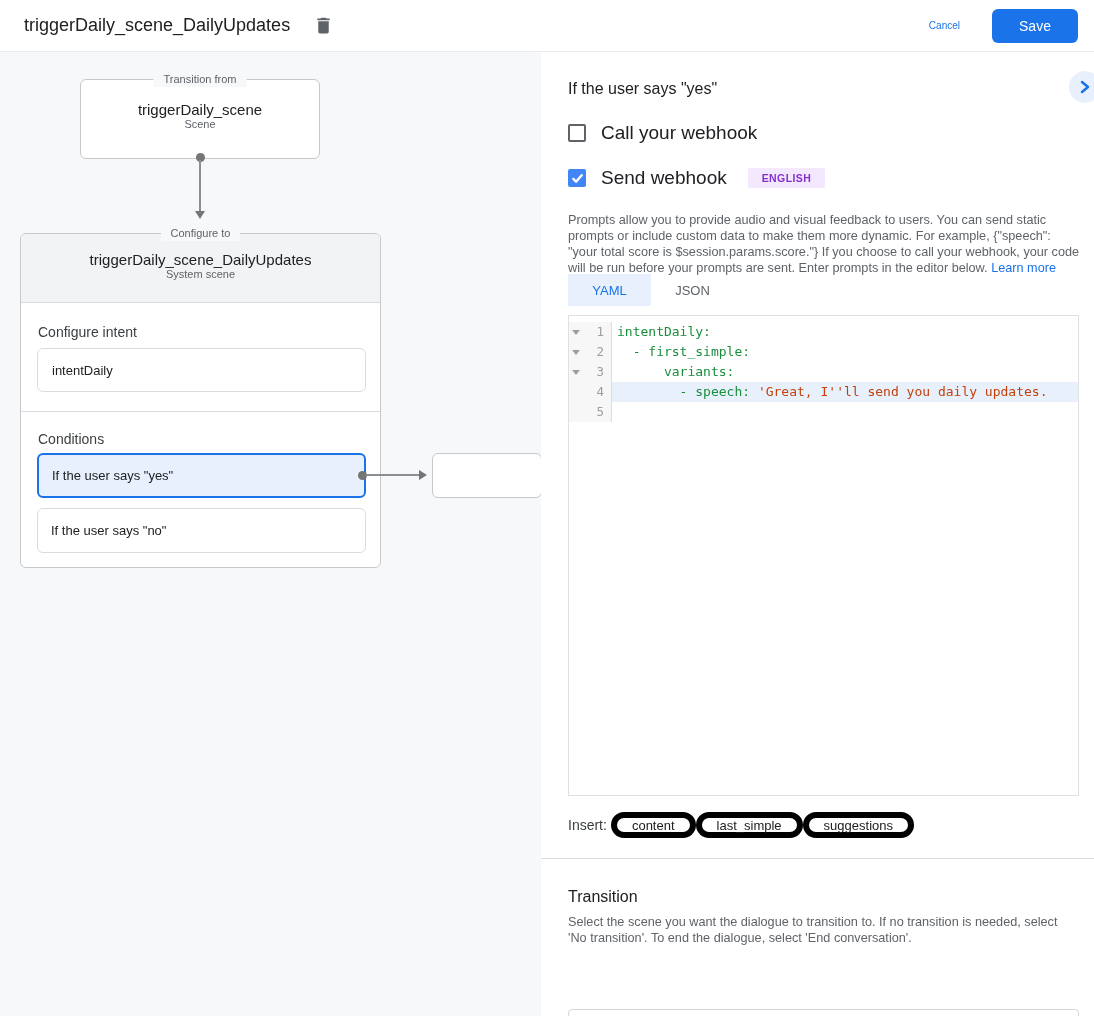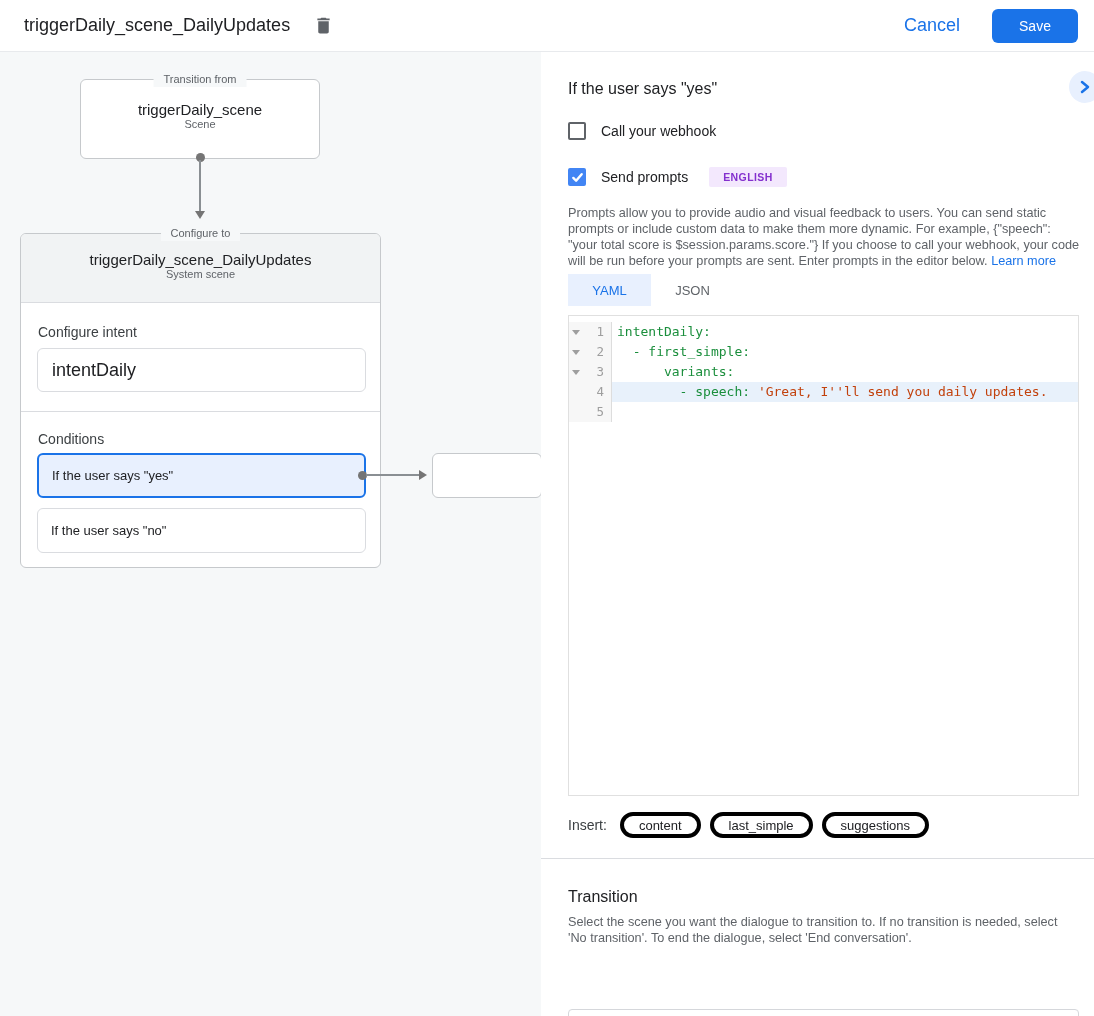--- a/index.html
+++ b/index.html
@@ -8,21 +8,21 @@
   .app { position:relative; width:1094px; height:1016px; overflow:hidden; background:#fff; }
 
   
   .topbar { position:absolute; left:0; top:0; width:1094px; height:52px; background:#fff;
             border-bottom:1px solid #e8eaed; display:flex; align-items:center; z-index:30; }
   .topbar-title { margin-left:24px; font-size:18px; color:#202124; }
   .trash-btn { margin-left:16px; width:34px; height:34px; border:none; background:transparent; cursor:pointer;
                display:flex; align-items:center; justify-content:center; }
   .trash-btn svg { width:21px; height:21px; fill:#5f6368; }
   .topbar-actions { margin-left:auto; display:flex; align-items:center; gap:22px; margin-right:16px; }
-  .cancel-btn { border:none; background:transparent; color:#1a73e8; font-size:18px; font-weight:500;
+  .cancel-btn { border:none; background:transparent; color:#1a73e8; font-size:10px; font-weight:500;
                 font-family:inherit; cursor:pointer; padding:6px 10px; }
   .save-btn { background:#1a73e8; color:#fff; border:none; border-radius:6px; width:86px; height:34px;
               font-size:14px; font-weight:500; font-family:inherit; cursor:pointer; }
 
   
   .canvas { position:absolute; left:0; top:52px; width:541px; height:964px; background:#f6f8f9; z-index:10; }
   .legend { position:absolute; top:-8px; left:50%; transform:translateX(-50%); background:#f6f8f9;
             padding:0 10px; font-size:11px; color:#5f6368; white-space:nowrap; line-height:15px; }
 
   .scene-from { position:absolute; left:80px; top:27px; width:240px; height:80px; background:#fff;
@@ -39,21 +39,21 @@
                  border-bottom:5px solid transparent; border-left:8px solid #757575; }
 
   .scene-card { position:absolute; left:20px; top:181px; width:361px; height:335px; background:#fff;
                 border:1px solid #c6c9cc; border-radius:6px; }
   .scene-card-header { height:69px; background:#f1f3f4; border-bottom:1px solid #dadce0;
                        border-radius:5px 5px 0 0; text-align:center; }
   .scene-card-name { padding-top:17px; font-size:15px; color:#202124; }
   .section-label { font-size:14px; color:#3c4043; }
   .configure-label { position:absolute; left:17px; top:90px; }
   .intent-input { position:absolute; left:16px; top:114px; width:329px; height:44px; background:#fff;
-                  border:1px solid #dadce0; border-radius:6px; font-size:18px; color:#202124;
+                  border:1px solid #dadce0; border-radius:6px; font-size:13px; color:#202124;
                   display:flex; align-items:center; padding-left:14px; cursor:text; }
   .card-divider { position:absolute; left:0; top:177px; width:100%; border-top:1px solid #dadce0; }
   .conditions-label { position:absolute; left:17px; top:197px; }
   .condition { position:absolute; left:16px; width:329px; height:45px; border-radius:6px; font-size:13px;
                color:#202124; display:flex; align-items:center; padding-left:13px; cursor:pointer; background:#fff;
                border:1px solid #dadce0; }
   .condition.selected { background:#e8f0fe; border:2px solid #1a73e8; }
   .cond-yes { top:219px; }
   .cond-no  { top:274px; }
   .target-box { position:absolute; left:432px; top:401px; width:110px; height:45px; background:#fff;
@@ -68,25 +68,25 @@
   .collapse-btn svg { width:14px; height:14px; stroke:#1a73e8; stroke-width:2.5; fill:none;
                       stroke-linecap:round; stroke-linejoin:round; }
 
   .check-row { position:absolute; left:27px; display:flex; align-items:center; gap:15px; }
   .row-webhook { top:70px; }
   .row-prompts { top:115px; }
   .checkbox { width:18px; height:18px; border:2px solid #5f6368; border-radius:2px; background:#fff; cursor:pointer; }
   .checkbox.checked { background:#4285f4; border-color:#4285f4; display:flex; align-items:center; justify-content:center; }
   .checkbox.checked svg { width:13px; height:13px; stroke:#fff; stroke-width:2.6; fill:none;
                           stroke-linecap:round; stroke-linejoin:round; }
-  .check-label { font-size:14px; font-weight:500; color:#202124; }
+  .check-label { font-size:19px; font-weight:500; color:#202124; }
   .lang-badge { margin-left:6px; background:#f3e8fd; color:#8430ce; font-size:10.5px; font-weight:700;
                 letter-spacing:0.4px; padding:4px 14px; border-radius:2px; }
 
-  .prompts-desc { position:absolute; left:27px; top:153px; width:512px; font-size:12.7px; line-height:16px;
+  .prompts-desc { position:absolute; left:27px; top:160px; width:512px; font-size:12.7px; line-height:16px;
                   color:#5f6368; }
   .learn-more { color:#1a73e8; text-decoration:none; cursor:pointer; }
 
   .tabs { position:absolute; left:27px; top:222px; display:flex; }
   .tab { width:83px; height:32px; display:flex; align-items:center; justify-content:center; font-size:13px;
          font-weight:500; color:#5f6368; cursor:pointer; }
   .tab.active { background:#e8f0fe; color:#1a73e8; }
 
   .editor { position:absolute; left:27px; top:263px; width:511px; height:481px; background:#fff;
             border:1px solid #e0e0e0; font-family:"DejaVu Sans Mono","Liberation Mono",monospace;
@@ -96,23 +96,23 @@
   .gutter { width:43px; flex:0 0 43px; background:#f7f7f7; border-right:1px solid #ddd; position:relative;
             color:#9e9e9e; text-align:right; font-size:12.5px; }
   .gutter .num { display:block; padding-right:7px; }
   .fold { position:absolute; left:3px; top:8px; width:0; height:0; border-left:4px solid transparent;
           border-right:4px solid transparent; border-top:5px solid #9e9e9e; cursor:pointer; }
   .code { flex:1; white-space:pre; padding-left:5px; color:#202124; cursor:text; }
   .code.hl { background:#e8f1fb; }
   .tok-key { color:#1a8e3c; }
   .tok-str { color:#c2410c; }
 
-  .insert-row { position:absolute; left:27px; top:760px; display:flex; align-items:center; gap:9px; }
+  .insert-row { position:absolute; left:27px; top:760px; display:flex; align-items:center; }
   .insert-label { font-size:14px; color:#3c4043; margin-right:4px; }
-  .chip { border:4px solid #000000; border-radius:14px; background:#fff; height:26px; padding:0 15px;
+  .chip { border:6px solid #000000; border-radius:14px; background:#fff; height:26px; padding:0 15px;
           font-size:13px; color:#202124; font-family:inherit; cursor:pointer; display:flex; align-items:center; }
 
   .panel-divider { position:absolute; left:0; top:806px; width:553px; border-top:1px solid #dadce0; }
   .transition-heading { position:absolute; left:27px; top:836px; font-size:16px; color:#202124; }
   .transition-desc { position:absolute; left:27px; top:862px; width:508px; font-size:12.7px; line-height:16px;
                      color:#5f6368; }
   .transition-select { position:absolute; left:27px; top:917px; width:511px; height:36px; background:#fff;
                        border:1px solid #d5d7db; border-radius:4px; display:flex; align-items:center;
                        padding:0 14px; font-size:14px; color:#202124; cursor:pointer;margin-top:40px; }
   .select-caret { margin-left:auto; width:0; height:0; border-left:5px solid transparent;
@@ -181,21 +181,21 @@
       <div class="checkbox"></div>
       <div class="check-label">Call your webhook</div>
     </div>
 
     <div class="check-row row-prompts">
       <div class="checkbox checked">
         <svg viewBox="0 0 14 14">
           <polyline points="2.5,7.5 5.5,10.5 11.5,3.5"></polyline>
         </svg>
       </div>
-      <div class="check-label">Send prompts</div>
+      <div class="check-label">Send webhook</div>
       <div class="lang-badge">ENGLISH</div>
     </div>
 
     <div class="prompts-desc"><span>Prompts allow you to provide audio and visual feedback to users. You can send static prompts or include custom data to make them more dynamic. For example, {"speech": "your total score is $session.params.score."} If you choose to call your webhook, your code will be run before your prompts are sent. Enter prompts in the editor below. </span><a class="learn-more">Learn more</a></div>
 
     <div class="tabs">
       <div class="tab active">YAML</div>
       <div class="tab">JSON</div>
     </div>
 

